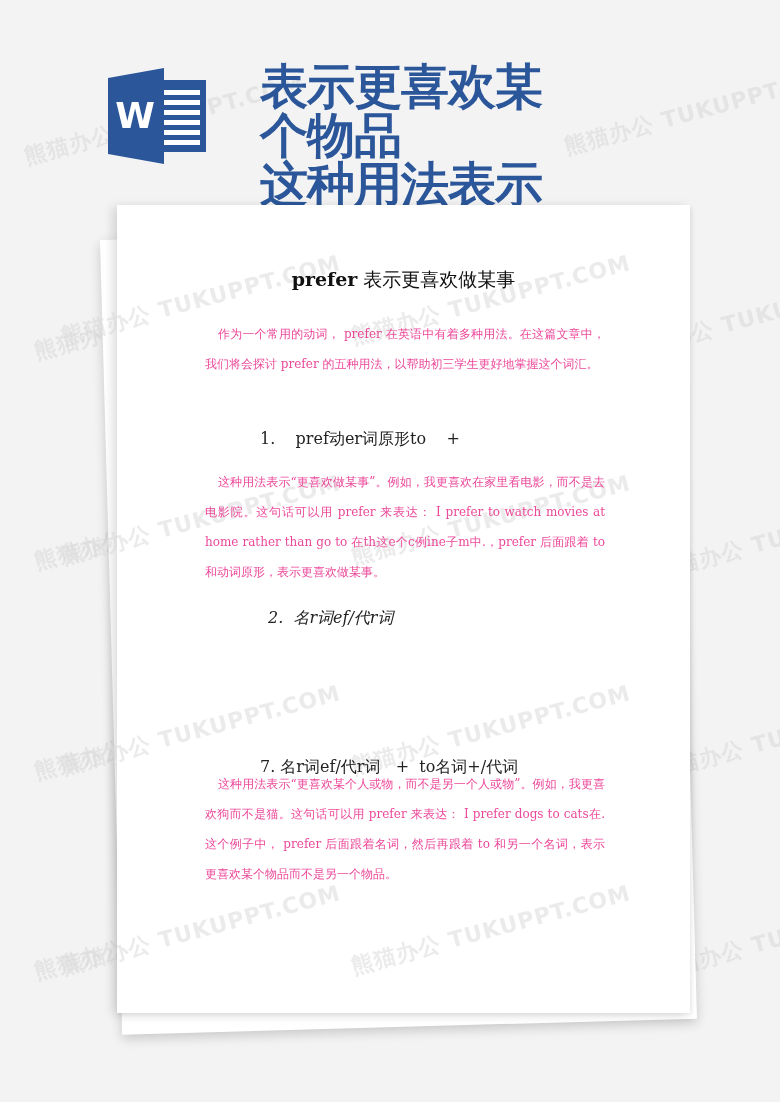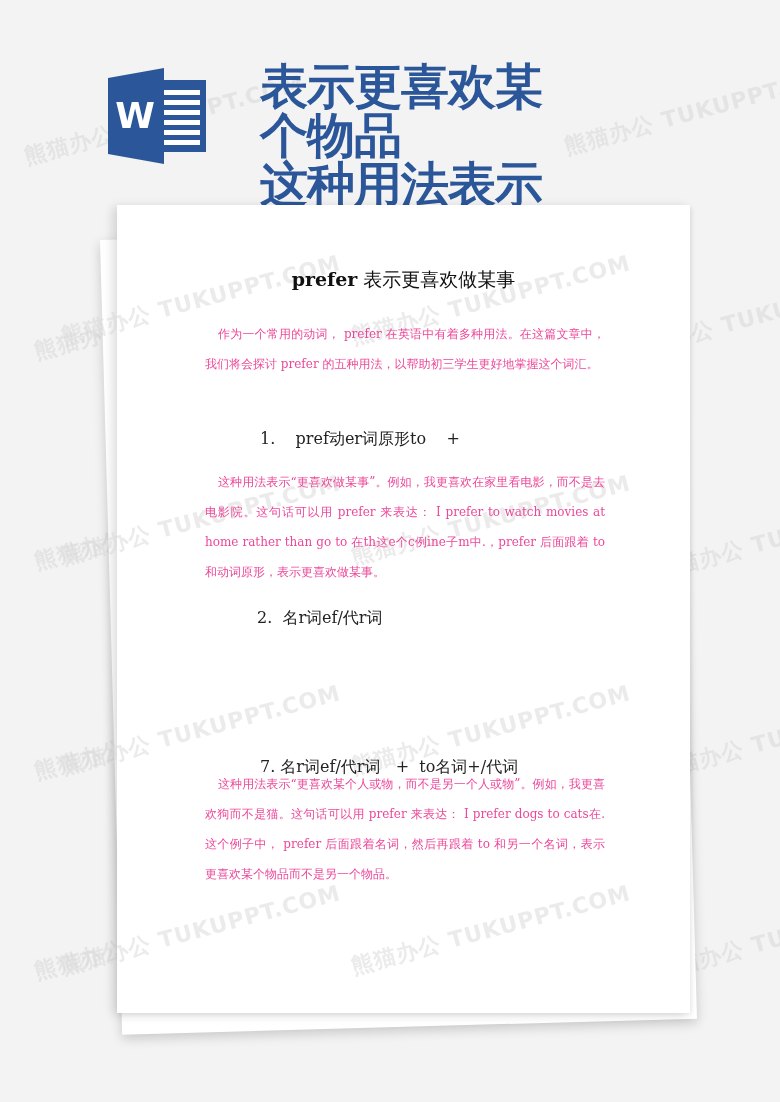--- a/index.html
+++ b/index.html
@@ -85,17 +85,17 @@
   <div class="wm" style="left:-60px;top:710px;color:rgba(215,215,215,0.5);">熊猫办公 TUKUPPT.COM</div>
   <div class="wm" style="left:230px;top:710px;color:rgba(215,215,215,0.5);">熊猫办公 TUKUPPT.COM</div>
 
   <div class="doc-title"><b>prefer</b><span> 表示更喜欢做某事</span></div>
 
   <div class="para" style="top:114px;">作为一个常用的动词， prefer 在英语中有着多种用法。在这篇文章中，我们将会探讨 prefer 的五种用法，以帮助初三学生更好地掌握这个词汇。</div>
 
   <div class="heading" style="left:143px;top:224px;white-space:pre;">1.    pref动er词原形to    +</div>
   <div class="para" style="top:262px;">这种用法表示“更喜欢做某事”。例如，我更喜欢在家里看电影，而不是去电影院。这句话可以用 prefer 来表达： I prefer to watch movies at home rather than go to 在th这e个c例ine子m中.，prefer 后面跟着 to 和动词原形，表示更喜欢做某事。</div>
 
-  <div class="heading" style="left:140px;top:403px;white-space:pre;">2.  名r词ef/代r词</div>
+  <div class="heading" style="left:151px;top:403px;white-space:pre;font-style:italic;">2.  名r词ef/代r词</div>
 
   <div class="heading" style="left:143px;top:552px;white-space:pre;">7. 名r词ef/代r词   +  to名词+/代词</div>
   <div class="para" style="top:564px;">这种用法表示“更喜欢某个人或物，而不是另一个人或物”。例如，我更喜欢狗而不是猫。这句话可以用 prefer 来表达： I prefer dogs to cats在.这个例子中， prefer 后面跟着名词，然后再跟着 to 和另一个名词，表示更喜欢某个物品而不是另一个物品。</div>
 </div>
 
 </body></html>

